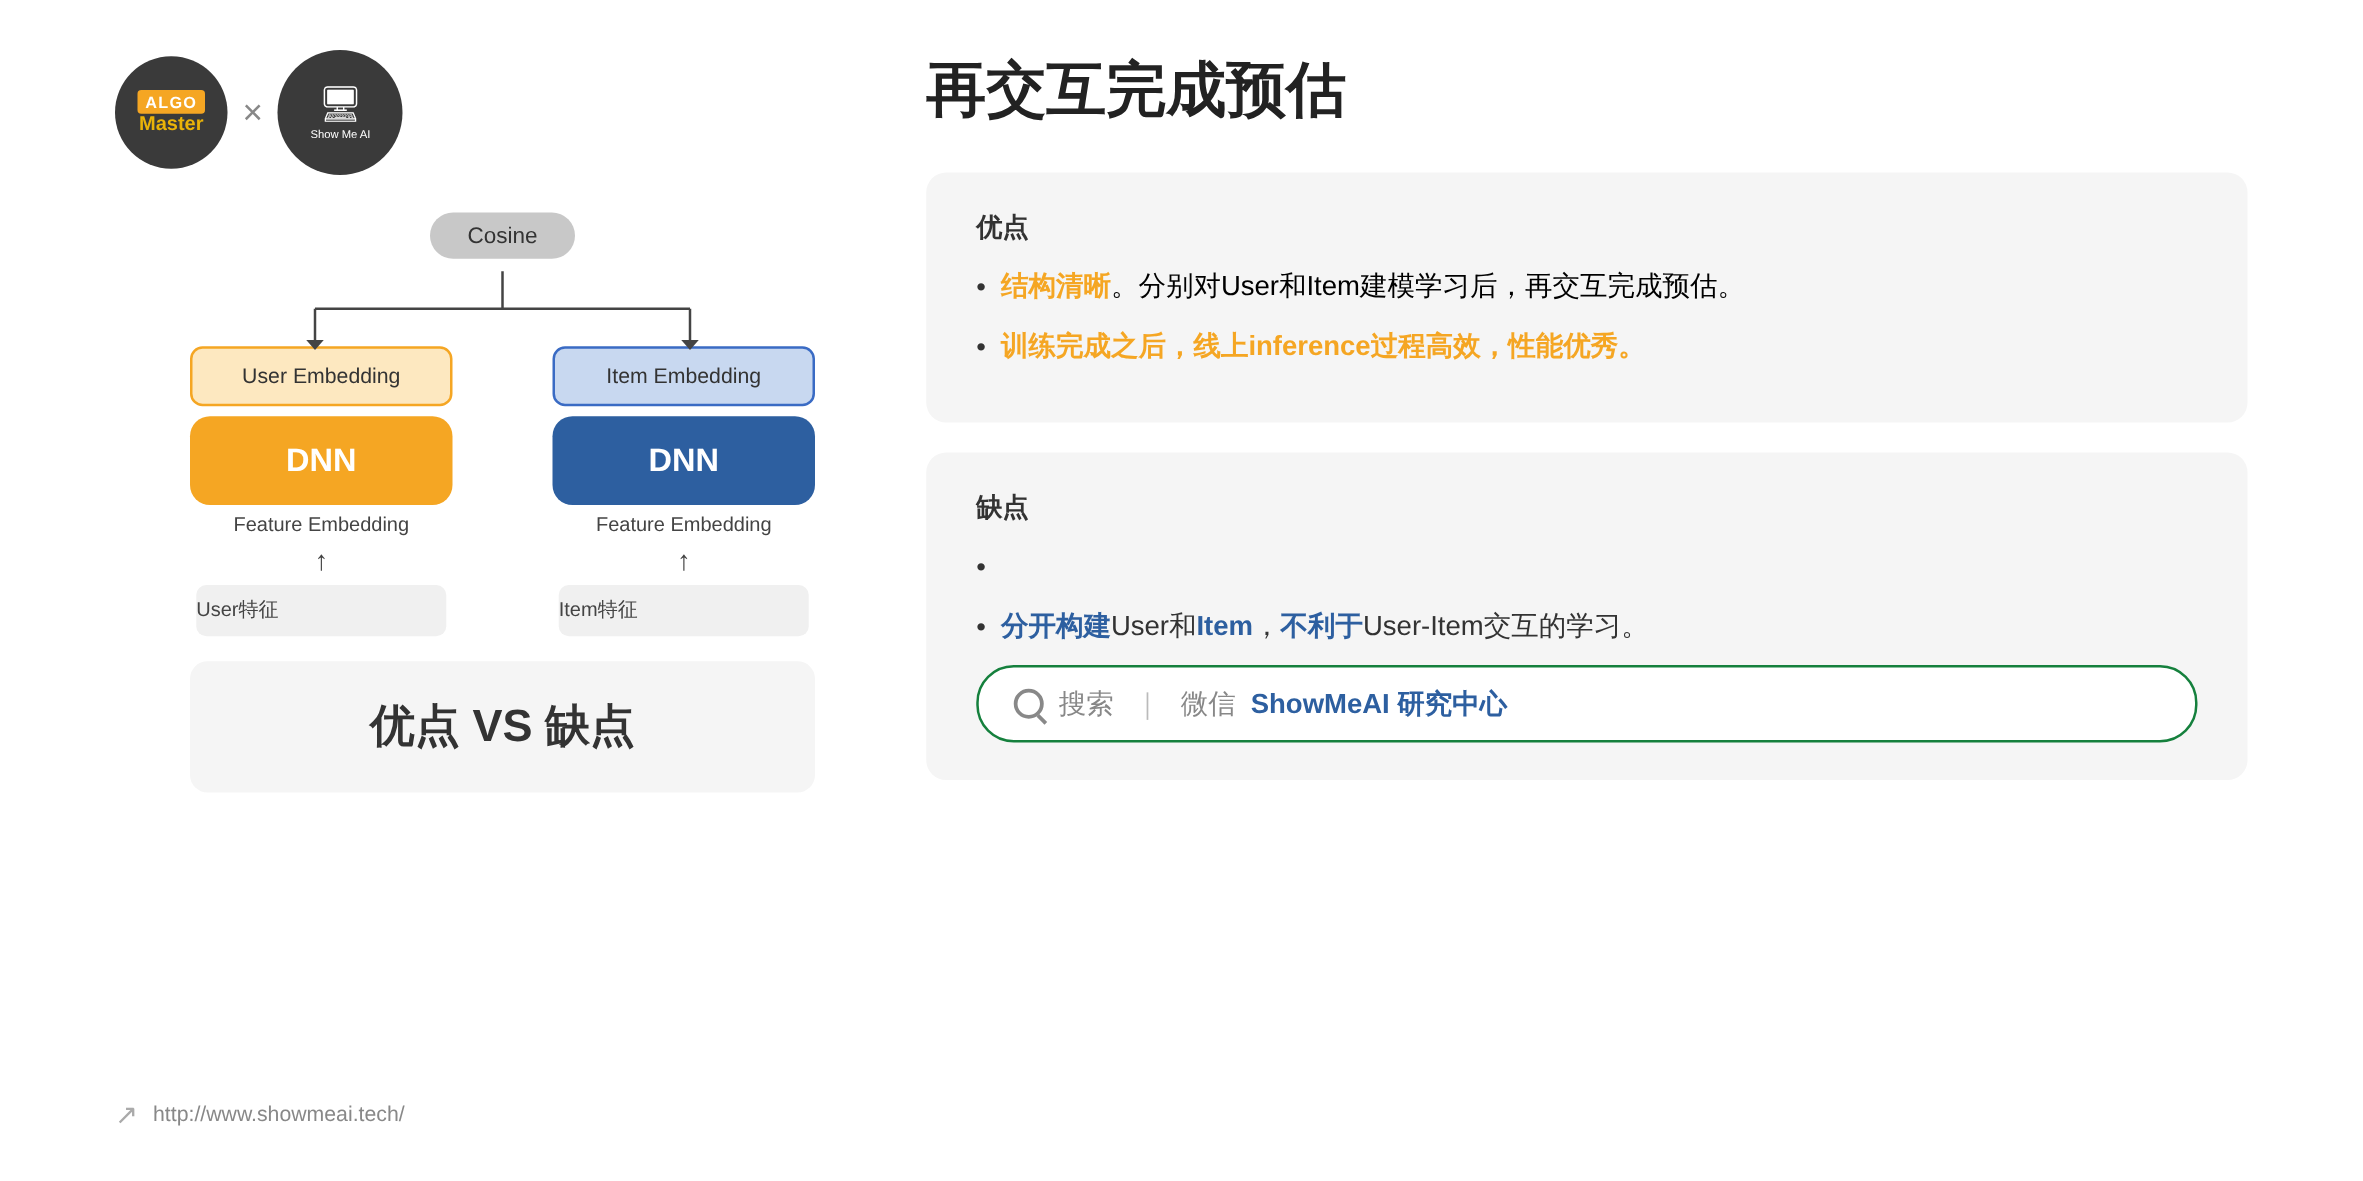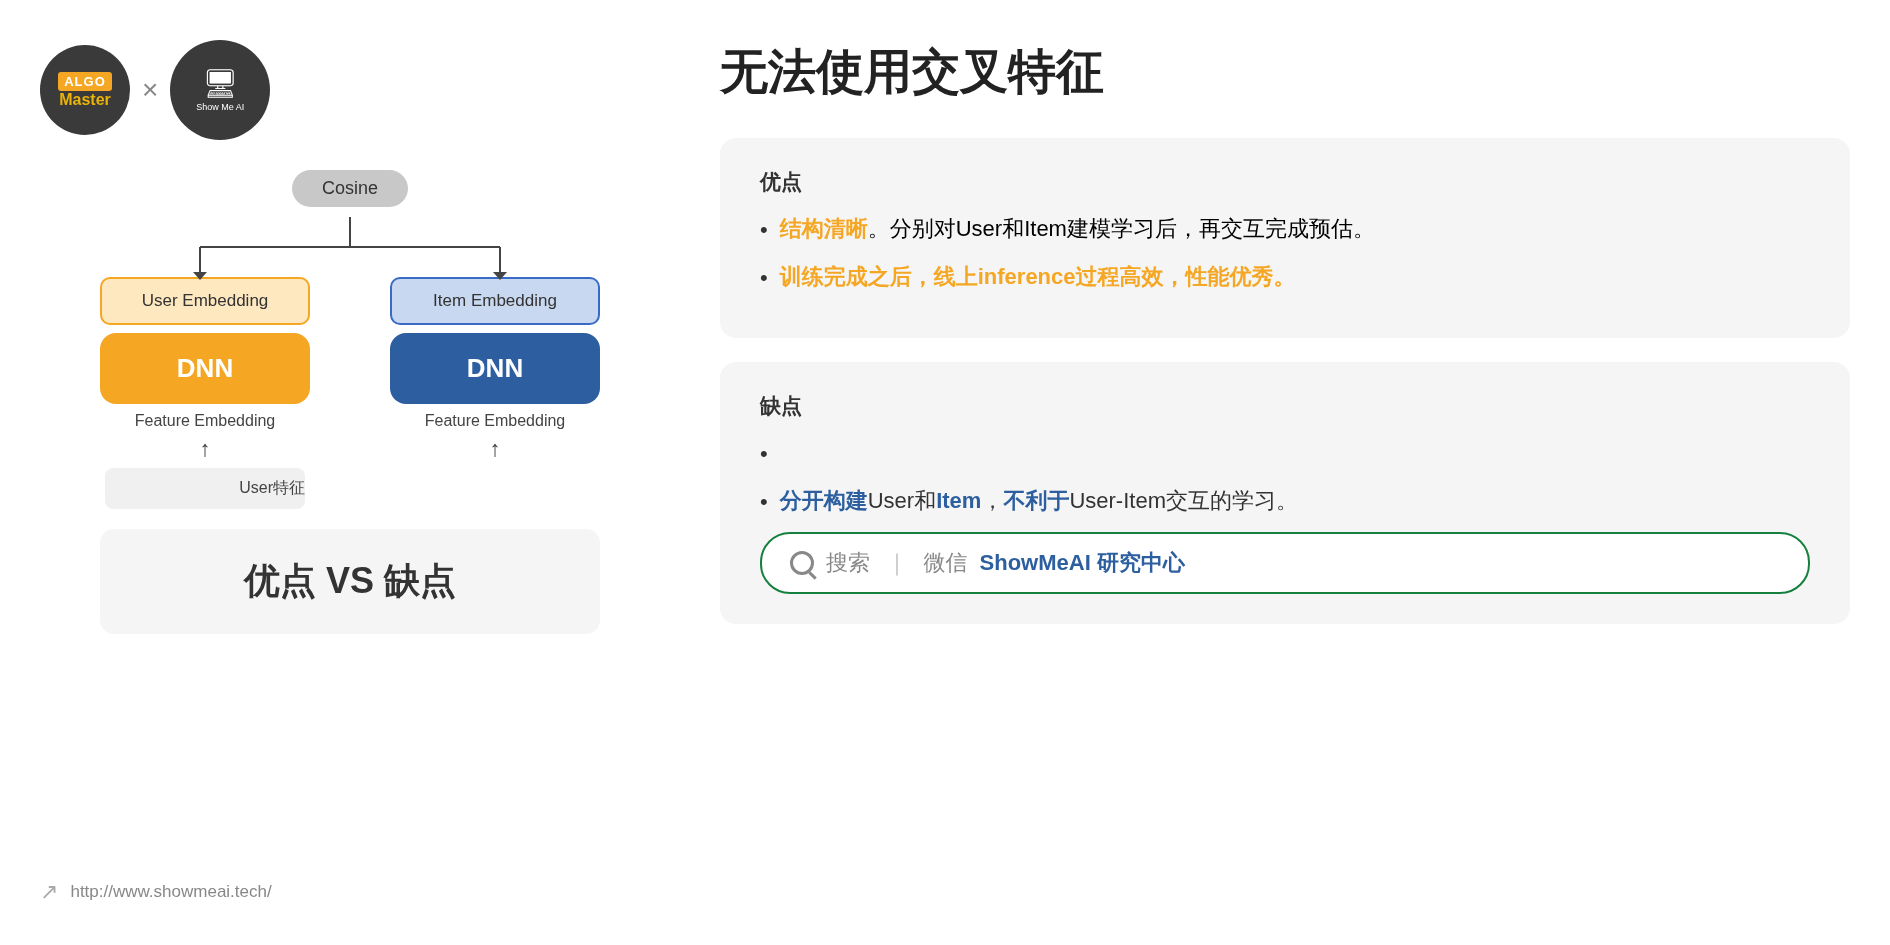--- a/index.html
+++ b/index.html
@@ -9,22 +9,22 @@
       width: 1890px;
       height: 945px;
       overflow: hidden;
       position: relative;
     }
 
     .page-container {
       display: flex;
       width: 1890px;
       height: 945px;
-      padding: 40px 40px;
-      gap: 60px;
+      padding: 40px 92px;
+      gap: 29px;
     }
 
     
     .left-panel {
       width: 620px;
       flex-shrink: 0;
       position: relative;
       display: flex;
       flex-direction: column;
     }
@@ -173,21 +173,21 @@
       font-size: 22px;
       color: #444;
       line-height: 1;
     }
 
     .feature-box {
       width: 200px;
       background: #f0f0f0;
       border-radius: 8px;
       padding: 10px 0;
-      text-align: right;
+      text-align: left;
       font-size: 16px;
       color: #444;
     }
 
     
     .vs-box {
       background: #f5f5f5;
       border-radius: 14px;
       padding: 28px 40px;
       text-align: center;
@@ -385,36 +385,39 @@
 
         <div class="tower">
           <div class="embed-box item-embed">
             <span>Item Embedding</span>
           </div>
           <div class="dnn-box dnn-item">
             <span>DNN</span>
           </div>
           <div class="feature-embed-label">Feature Embedding</div>
           <div class="up-arrow">↑</div>
+          <div class="feature-box">
+            <span>Item特征</span>
+          </div>
         </div>
       </div>
 
       <div class="vs-box">
         <span class="vs-text">优点 VS 缺点</span>
       </div>
     </div>
 
     <div class="left-footer">
       <span style="font-size:22px; color:#aaa;">↗</span>
       <span>http://www.showmeai.tech/</span>
     </div>
   </div>
 
   <div class="right-panel">
-    <h1 class="page-title">无法使用交叉特征</h1>
+    <h1 class="page-title">再交互完成预估</h1>
 
     <div class="card">
       <div class="card-title">优点</div>
 
       <div class="card-item">
         <span class="bullet">•</span>
         <span>
           <span class="orange">结构清晰</span><span>。分别对User和Item建模学习后，再交互完成预估。</span>
         </span>
       </div>

